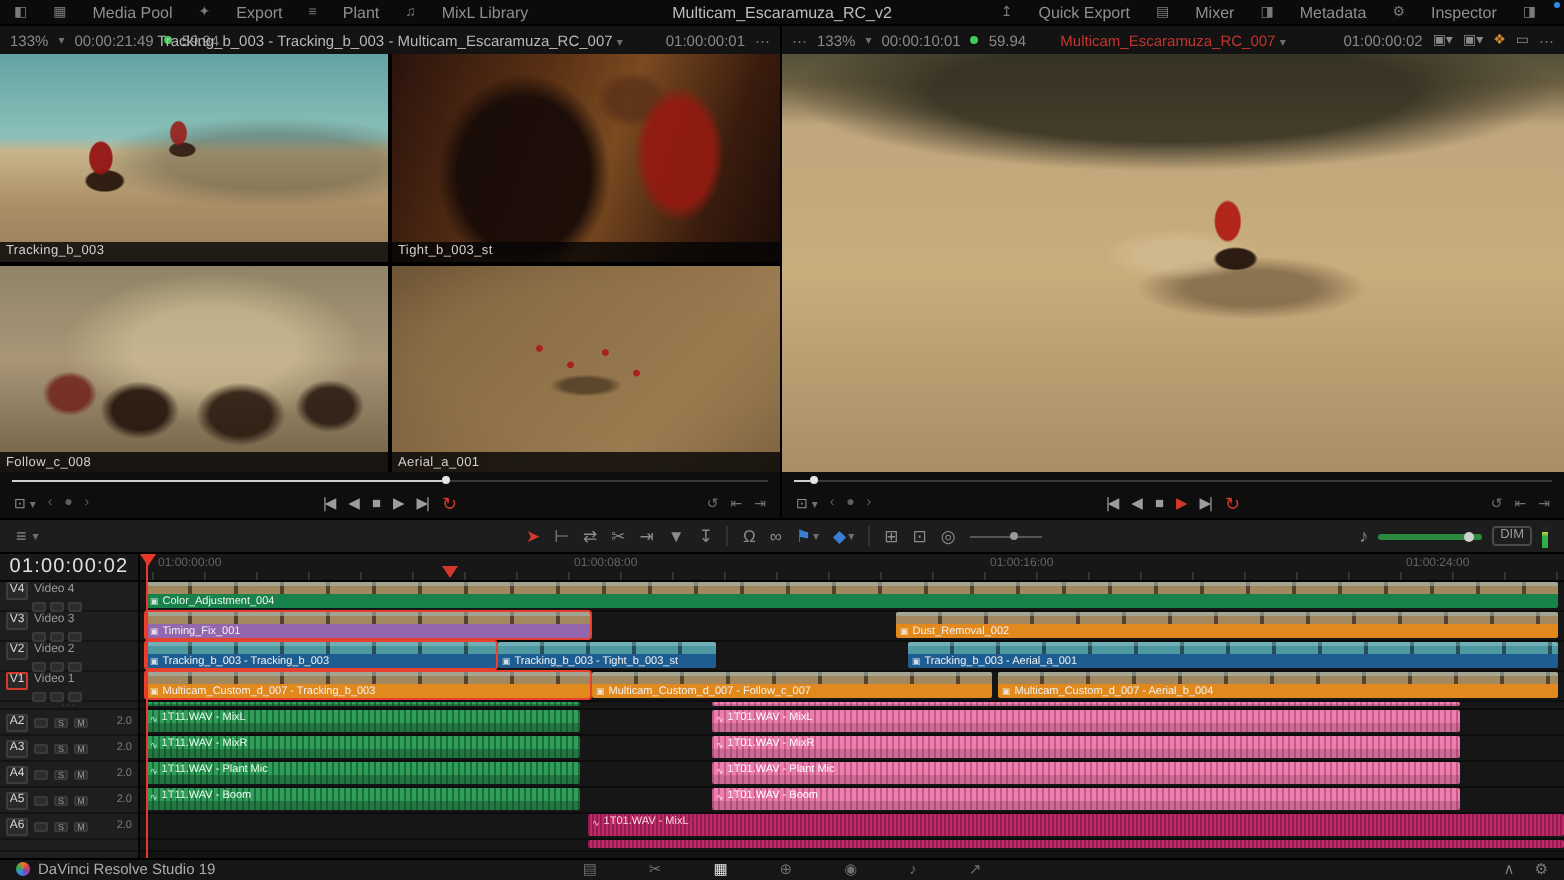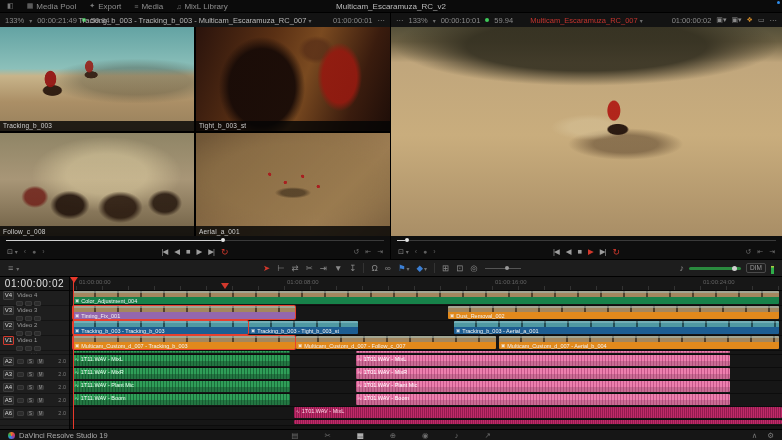--- a/index.html
+++ b/index.html
@@ -3,21 +3,21 @@
 <meta charset="utf-8">
 <style>
   *{margin:0;padding:0;box-sizing:border-box}
   html,body{background:#000}
   .app{position:relative;width:782px;height:440px;background:#141414;font-family:"Liberation Sans",sans-serif;color:#c8c8c8;overflow:hidden;user-select:none}
 
   
   .menubar{height:13px;background:#0b0b0b;display:flex;align-items:center;font-size:8px;color:#8f8f8f;position:relative;border-bottom:1px solid #000}
   .mb-group{display:flex;align-items:center;gap:13px;padding:0 7px}
   .mb-right{margin-left:auto;padding-right:14px}
-  .mb-item{display:flex;align-items:center;gap:3px;cursor:default;white-space:nowrap}
+  .mb-item{display:flex;align-items:center;gap:13px;cursor:default;white-space:nowrap}
   .mb-icon{font-size:7px;color:#7a7a7a}
   .mb-title{position:absolute;left:50%;transform:translateX(-50%);color:#bdbdbd;font-size:8px}
   .blue-dot{position:absolute;right:2px;top:1px;width:3px;height:3px;border-radius:50%;background:#2d8ceb}
 
   
   .viewer-row{display:flex;height:246px}
   .viewer{width:391px;position:relative;background:#0e0e0e;border-right:1px solid #000}
   .vheader{height:14px;background:#131313;display:flex;align-items:center;font-size:7.5px;color:#8a8a8a;padding:0 5px;gap:5px;position:relative;white-space:nowrap}
   .vh-title{position:absolute;left:50%;transform:translateX(-50%);color:#b8b8b8}
   .vh-title.red{color:#c4342e}
@@ -152,21 +152,21 @@
     linear-gradient(transparent 0 58%, rgba(0,0,0,.15) 58% 100%),
     #ed7fae;color:#fff}
   .a-deeppink{background:
     repeating-linear-gradient(90deg, rgba(90,10,50,.45) 0 1px, transparent 1px 2px),
     #c02a68;color:#ffd7e8}
   .aclip .cbar-a{display:flex;align-items:center;gap:2px}
   .playhead{position:absolute;top:0;bottom:0;width:1px;background:#e8392b;z-index:5}
   .playhead:before{content:"";position:absolute;top:0;left:-3.5px;border-left:4px solid transparent;border-right:4px solid transparent;border-top:6px solid #e8392b}
 
   
-  .statusbar{height:11px;background:#161616;border-top:1px solid #000;display:flex;align-items:center;position:relative;font-size:7.5px;color:#ababab}
+  .statusbar{height:11px;background:#161616;border-top:1px solid #000;display:flex;align-items:flex-start;position:relative;font-size:7.5px;color:#ababab}
   .sb-left{display:flex;align-items:center;gap:4px;padding-left:8px}
   .logo{width:7px;height:7px;border-radius:50%;background:conic-gradient(#e8762c,#d23a5e,#7a4ab8,#2d8ceb,#2fae4a,#e8762c)}
   .sb-pages{position:absolute;left:50%;transform:translateX(-50%);display:flex;gap:26px;align-items:center}
   .page-ic{font-size:7.5px;color:#6f6f6f}
   .page-ic.active{color:#e8e8e8}
   .sb-right{margin-left:auto;display:flex;gap:10px;padding-right:8px;color:#7a7a7a;font-size:7.5px}
 </style>
 </head>
 <body>
 
@@ -178,28 +178,47 @@
       <span class="mb-item">
           <span class="mb-icon">▦</span>
           <span>Media Pool</span>
         </span>
       <span class="mb-item">
           <span class="mb-icon">✦</span>
           <span>Export</span>
         </span>
       <span class="mb-item">
           <span class="mb-icon">≡</span>
-          <span>Media</span>
+          <span>Plant</span>
         </span>
       <span class="mb-item">
           <span class="mb-icon">♫</span>
           <span>MixL Library</span>
         </span>
     </div>
     <span class="mb-title">Multicam_Escaramuza_RC_v2</span>
+    <div class="mb-group mb-right">
+      <span class="mb-item">
+          <span class="mb-icon">↥</span>
+          <span>Quick Export</span>
+        </span>
+      <span class="mb-item">
+          <span class="mb-icon">▤</span>
+          <span>Mixer</span>
+        </span>
+      <span class="mb-item">
+          <span class="mb-icon">◨</span>
+          <span>Metadata</span>
+        </span>
+      <span class="mb-item">
+          <span class="mb-icon">⚙</span>
+          <span>Inspector</span>
+        </span>
+      <span class="mb-icon">◨</span>
+    </div>
     <span class="blue-dot"></span>
   </div>
 
   <div class="viewer-row">
 
     <div class="viewer">
       <div class="vheader">
         <span>133%</span>
           <span class="caret">▾</span>
         <span>00:00:21:49</span>

